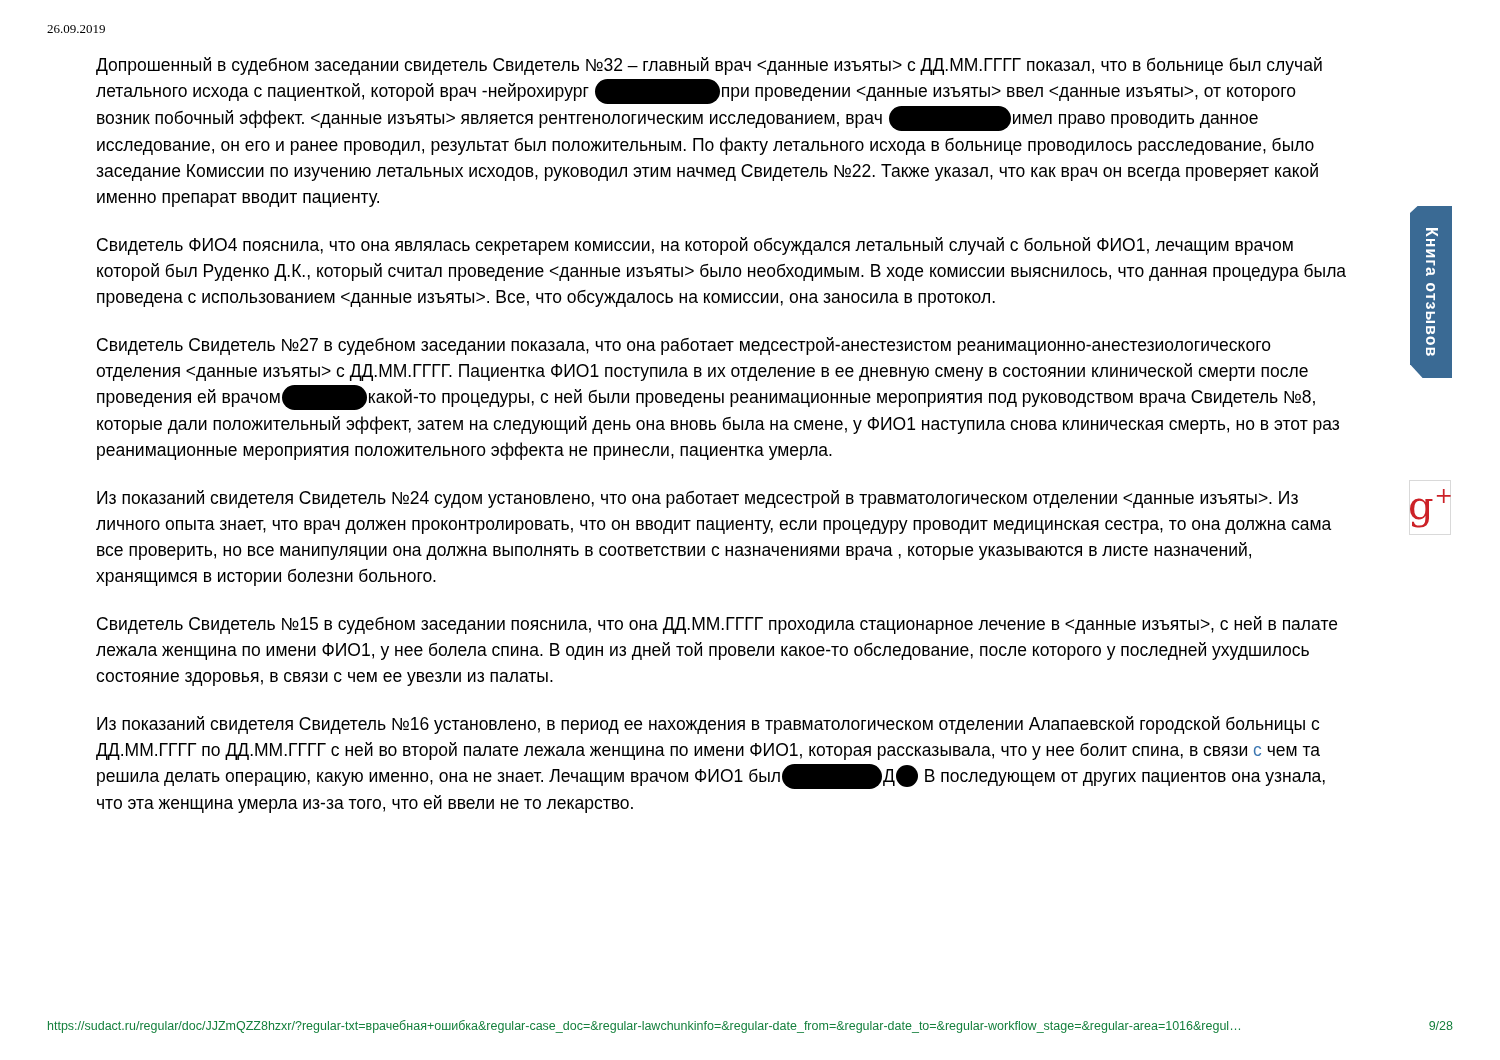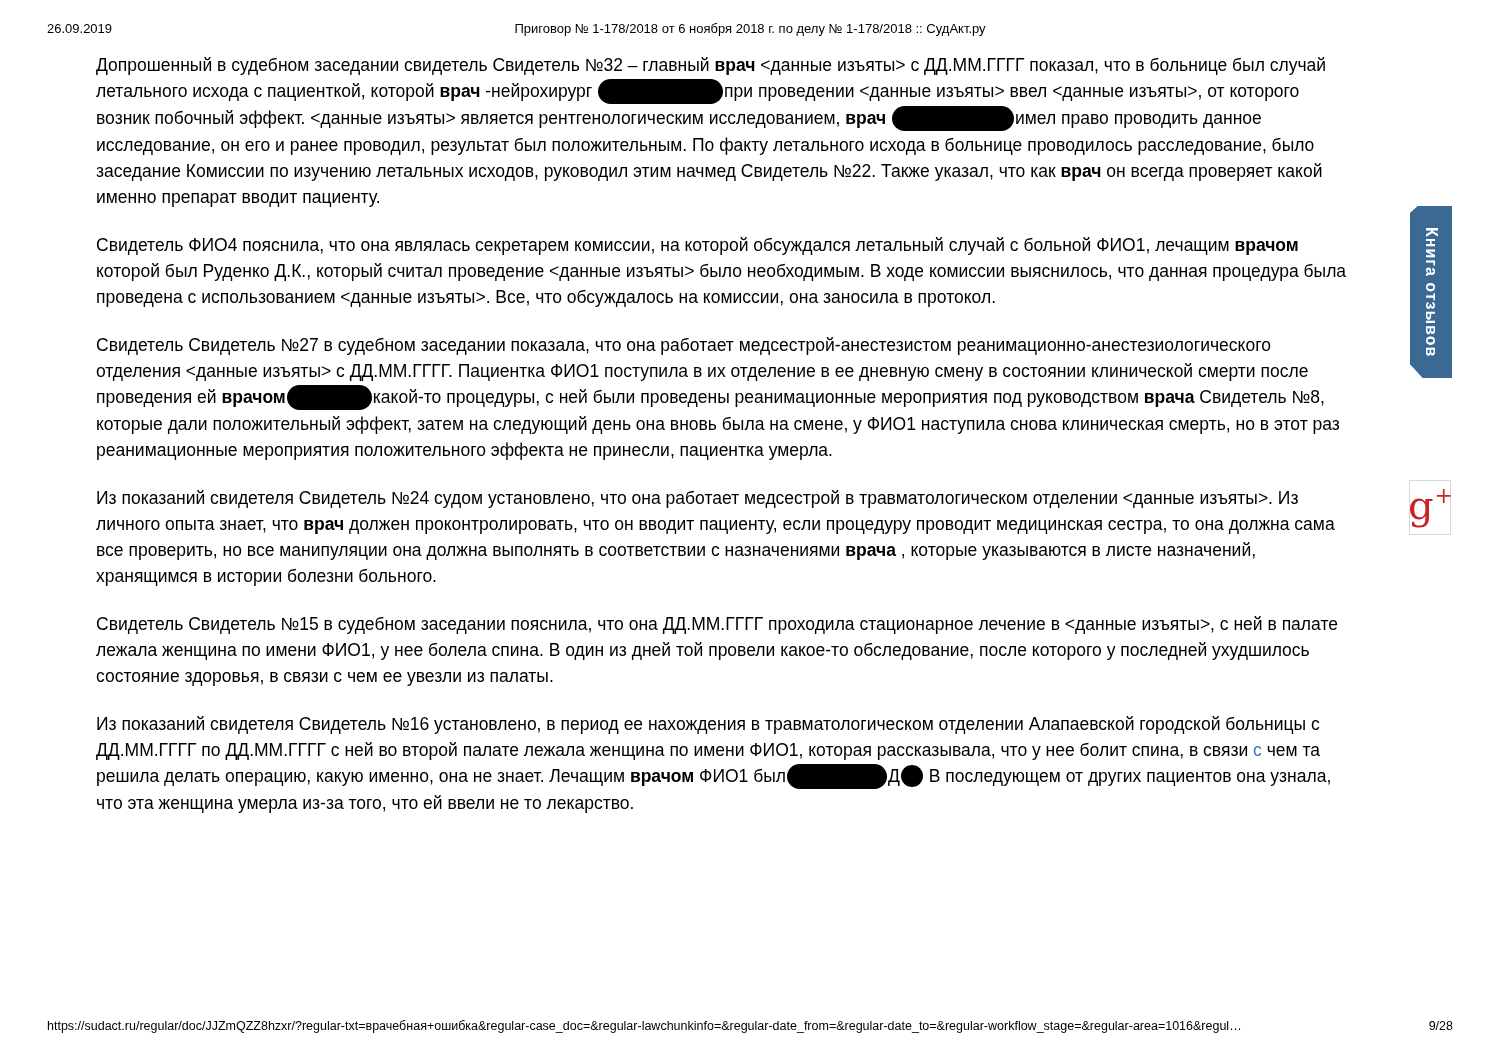--- a/index.html
+++ b/index.html
@@ -4,29 +4,29 @@
 <style>
   html,body{margin:0;padding:0;}
   body{
     width:1500px;height:1060px;position:relative;overflow:hidden;
     background:#ffffff;
     font-family:"Liberation Sans", sans-serif;
     color:#000;
   }
   
   .print-header{position:absolute;top:14px;left:0;width:100%;height:30px;font-size:13px;color:#000;}
-  .print-date{position:absolute;left:47px;top:7px;white-space:nowrap;}
+  .print-date{position:absolute;left:47px;top:7px;white-space:nowrap;font-family:Liberation Serif, serif;}
   .print-title{position:absolute;left:0;right:0;top:7px;text-align:center;white-space:nowrap;}
   
   .doc{
     position:absolute;left:96px;top:52px;width:1252px;
     font-size:17.5px;line-height:26px;text-align:left;
   }
   .doc p.para{margin:0 0 22px 0;padding:0;}
-  .term-bold{font-weight:bold;margin-top:44px;}
+  .term-bold{font-weight:normal;margin-top:44px;}
   .inline-link{color:#3c76b0;cursor:pointer;}
   .redaction{
     display:inline-block;background:#000;height:25px;border-radius:13px;
     vertical-align:middle;margin:0 1px;position:relative;top:-1px;
   }
   .redaction.small{height:22px;border-radius:11px;}
   
   .feedback-tab{
     position:absolute;left:1410px;top:206px;width:42px;height:172px;
     background:#3a6a94;
@@ -48,30 +48,29 @@
   }
   .gplus-letter{
     font-family:"DejaVu Serif", serif;color:#cc2127;
     font-size:40px;line-height:48px;
   }
   .gplus-plus{
     font-family:"DejaVu Serif", serif;color:#cc2127;
     font-size:22px;line-height:22px;position:relative;top:4px;left:1px;
   }
   
-  .print-footer{position:absolute;left:0;top:1015px;width:100%;height:24px;font-size:12.5px;color:#000000;}
+  .print-footer{position:absolute;left:0;top:1015px;width:100%;height:24px;font-size:12.5px;color:#15803d;}
   .footer-url{position:absolute;left:47px;top:4px;white-space:nowrap;max-width:1330px;overflow:hidden;}
   .footer-pages{position:absolute;right:47px;top:4px;white-space:nowrap;}
 </style>
 </head>
 <body>
 
 <div class="print-header">
   <span class="print-date">26.09.2019</span>
-  <span class="print-title">Приговор № 1-178/2018 от 6 ноября 2018 г. по делу № 1-178/2018 :: СудАкт.ру</span>
 </div>
 
 <div class="doc">
     <p class="para"><span>Допрошенный в судебном заседании свидетель Свидетель №32 – главный </span><span class="term-bold">врач</span><span> &lt;данные изъяты&gt; с ДД.ММ.ГГГГ показал, что в больнице был случай летального исхода с пациенткой, которой </span><span class="term-bold">врач</span><span> -нейрохирург </span><span class="redaction" style="width: 125px;"></span><span>при проведении &lt;данные изъяты&gt; ввел &lt;данные изъяты&gt;, от которого возник побочный эффект. &lt;данные изъяты&gt; является рентгенологическим исследованием, </span><span class="term-bold">врач</span><span> </span><span class="redaction" style="width: 122px;"></span><span>имел право проводить данное исследование, он его и ранее проводил, результат был положительным. По факту летального исхода в больнице проводилось расследование, было заседание Комиссии по изучению летальных исходов, руководил этим начмед Свидетель №22. Также указал, что как </span><span class="term-bold">врач</span><span> он всегда проверяет какой именно препарат вводит пациенту.</span></p>
     <p class="para"><span>Свидетель ФИО4 пояснила, что она являлась секретарем комиссии, на которой обсуждался летальный случай с больной ФИО1, лечащим </span><span class="term-bold">врачом</span><span> которой был Руденко Д.К., который считал проведение &lt;данные изъяты&gt; было необходимым. В ходе комиссии выяснилось, что данная процедура была проведена с использованием &lt;данные изъяты&gt;. Все, что обсуждалось на комиссии, она заносила в протокол.</span></p>
     <p class="para"><span>Свидетель Свидетель №27 в судебном заседании показала, что она работает медсестрой-анестезистом реанимационно-анестезиологического отделения &lt;данные изъяты&gt; с ДД.ММ.ГГГГ. Пациентка ФИО1 поступила в их отделение в ее дневную смену в состоянии клинической смерти после проведения ей </span><span class="term-bold">врачом</span><span class="redaction" style="width: 85px;"></span><span>какой-то процедуры, с ней были проведены реанимационные мероприятия под руководством </span><span class="term-bold">врача</span><span> Свидетель №8, которые дали положительный эффект, затем на следующий день она вновь была на смене, у ФИО1 наступила снова клиническая смерть, но в этот раз реанимационные мероприятия положительного эффекта не принесли, пациентка умерла.</span></p>
     <p class="para"><span>Из показаний свидетеля Свидетель №24 судом установлено, что она работает медсестрой в травматологическом отделении &lt;данные изъяты&gt;. Из личного опыта знает, что </span><span class="term-bold">врач</span><span> должен проконтролировать, что он вводит пациенту, если процедуру проводит медицинская сестра, то она должна сама все проверить, но все манипуляции она должна выполнять в соответствии с назначениями </span><span class="term-bold">врача</span><span> , которые указываются в листе назначений, хранящимся в истории болезни больного.</span></p>
     <p class="para"><span>Свидетель Свидетель №15 в судебном заседании пояснила, что она ДД.ММ.ГГГГ проходила стационарное лечение в &lt;данные изъяты&gt;, с ней в палате лежала женщина по имени ФИО1, у нее болела спина. В один из дней той провели какое-то обследование, после которого у последней ухудшилось состояние здоровья, в связи с чем ее увезли из палаты.</span></p>
     <p class="para"><span>Из показаний свидетеля Свидетель №16 установлено, в период ее нахождения в травматологическом отделении Алапаевской городской больницы с ДД.ММ.ГГГГ по ДД.ММ.ГГГГ с ней во второй палате лежала женщина по имени ФИО1, которая рассказывала, что у нее болит спина, в связи </span><span class="inline-link">с</span><span> чем та решила делать операцию, какую именно, она не знает. Лечащим </span><span class="term-bold">врачом</span><span> ФИО1 был</span><span class="redaction" style="width: 100px;"></span><span>Д</span><span class="redaction small" style="width: 22px;"></span><span> В последующем от других пациентов она узнала, что эта женщина умерла из-за того, что ей ввели не то лекарство.</span></p>
   </div>

